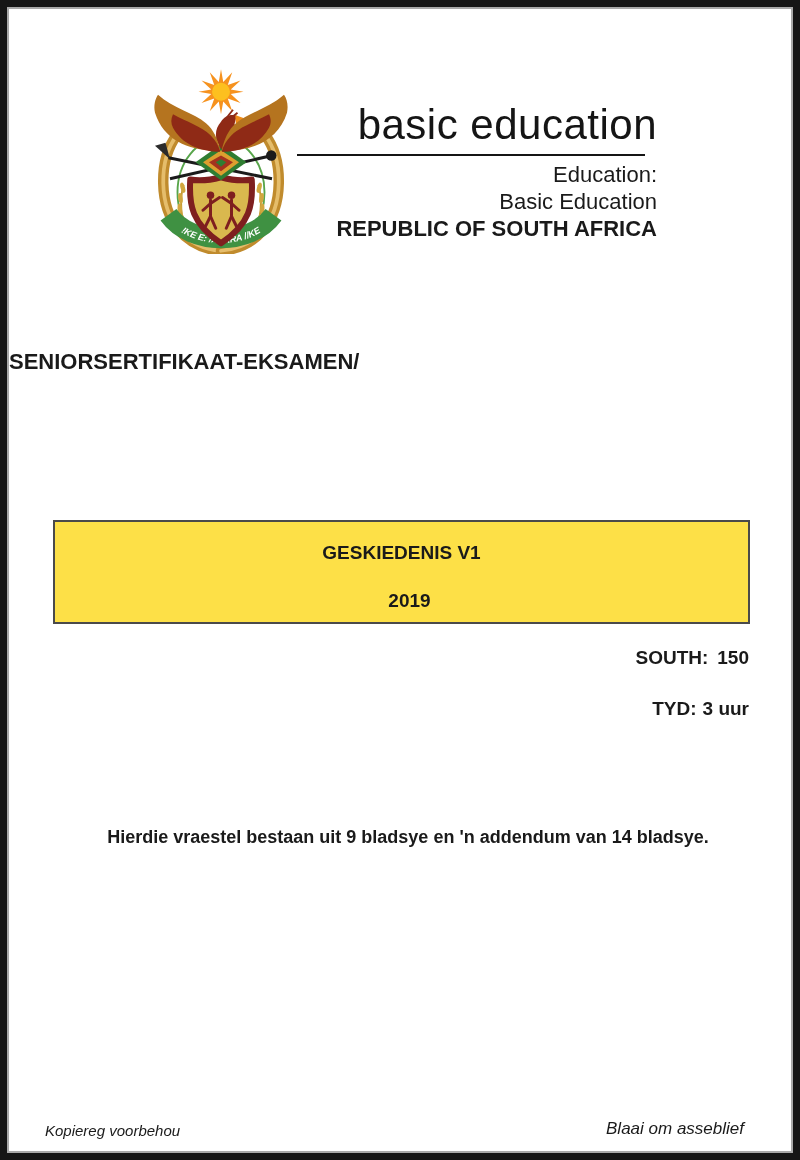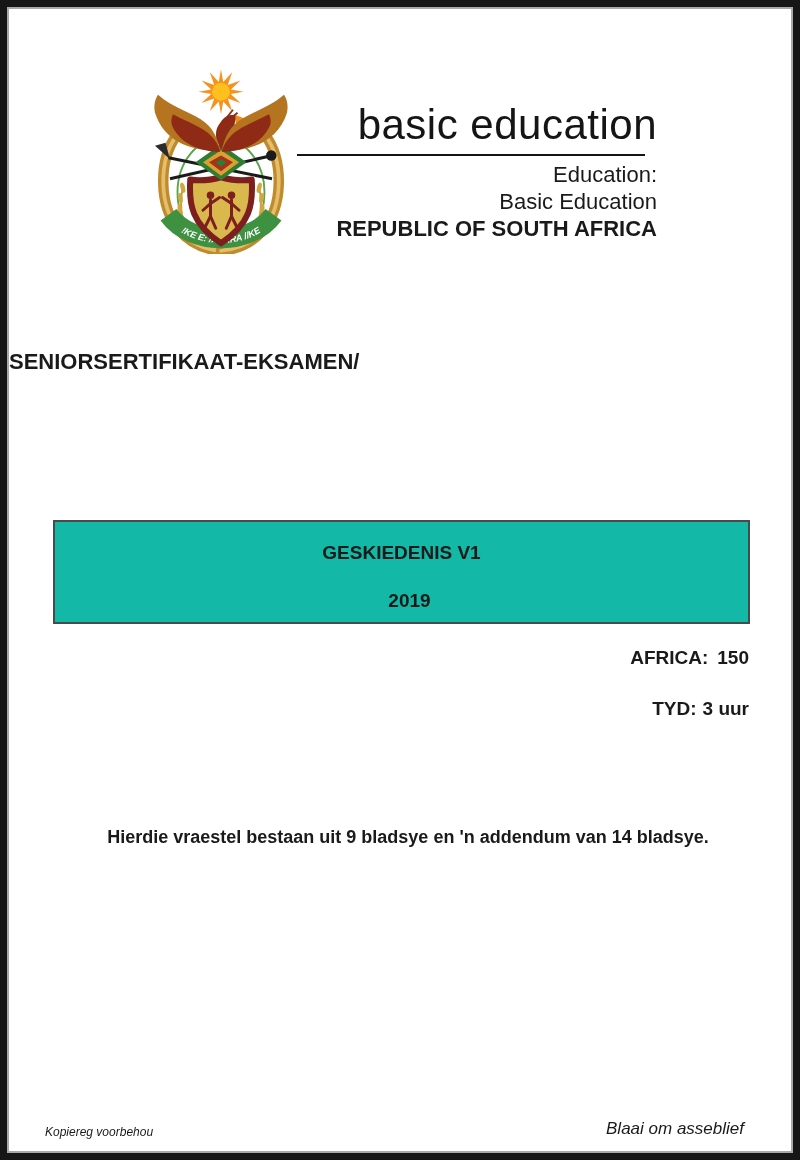--- a/index.html
+++ b/index.html
@@ -42,21 +42,21 @@
   .country { font-size:22px; line-height:27px; font-weight:bold; white-space:nowrap; }
   
   .exam-title {
     position:absolute; top:337px; left:0; width:100%;
     text-align:left; font-size:22px; font-weight:bold; line-height:31px;
   }
   
   .subject-box {
     position:absolute; left:44px; top:511px;
     width:697px; height:104px;
-    background:#14b8a6;
+    background:#fde047;
     border:2px solid #4a4a4a;
     text-align:center;
   }
   .subject { margin-top:20px; font-size:19px; font-weight:bold; }
   .year    { margin-top:26px; font-size:19px; font-weight:bold;padding-left:16px; }
   
   .details {
     position:absolute; top:638px; right:42px;
     text-align:right; font-size:19px; font-weight:bold;
   }
@@ -65,21 +65,21 @@
   .detail-value { margin-left:9px; }
   .detail-value-tight { margin-left:6px; }
   
   .note {
     position:absolute; top:818px; left:0; width:100%;
     text-align:center; font-size:18px; font-weight:bold;padding-left:16px;
   }
   
   .footer-left {
     position:absolute; left:36px; bottom:12px;
-    font-size:12px; font-style:italic;
+    font-size:15px; font-style:italic;
   }
   .footer-right {
     position:absolute; right:47px; bottom:12px;
     font-size:17px; font-style:italic;
   }
 </style>
 </head>
 <body>
 
 <div class="page">
@@ -183,21 +183,21 @@
       <div>SENIORSERTIFIKAAT-EKSAMEN/</div>
     </div>
 
     <div class="subject-box">
       <div class="subject">GESKIEDENIS V1</div>
       <div class="year">2019</div>
     </div>
 
     <div class="details">
       <div class="detail-row">
-        <span>AFRICA:</span><span class="detail-value">150</span>
+        <span>SOUTH:</span><span class="detail-value">150</span>
       </div>
       <div class="detail-row">
         <span>TYD:</span><span class="detail-value-tight">3 uur</span>
       </div>
     </div>
 
     <div class="note">Hierdie vraestel bestaan uit 9 bladsye en 'n addendum van 14 bladsye.</div>
 
     <div class="footer-left">Kopiereg voorbehou</div>
     <div class="footer-right">Blaai om asseblief</div>

